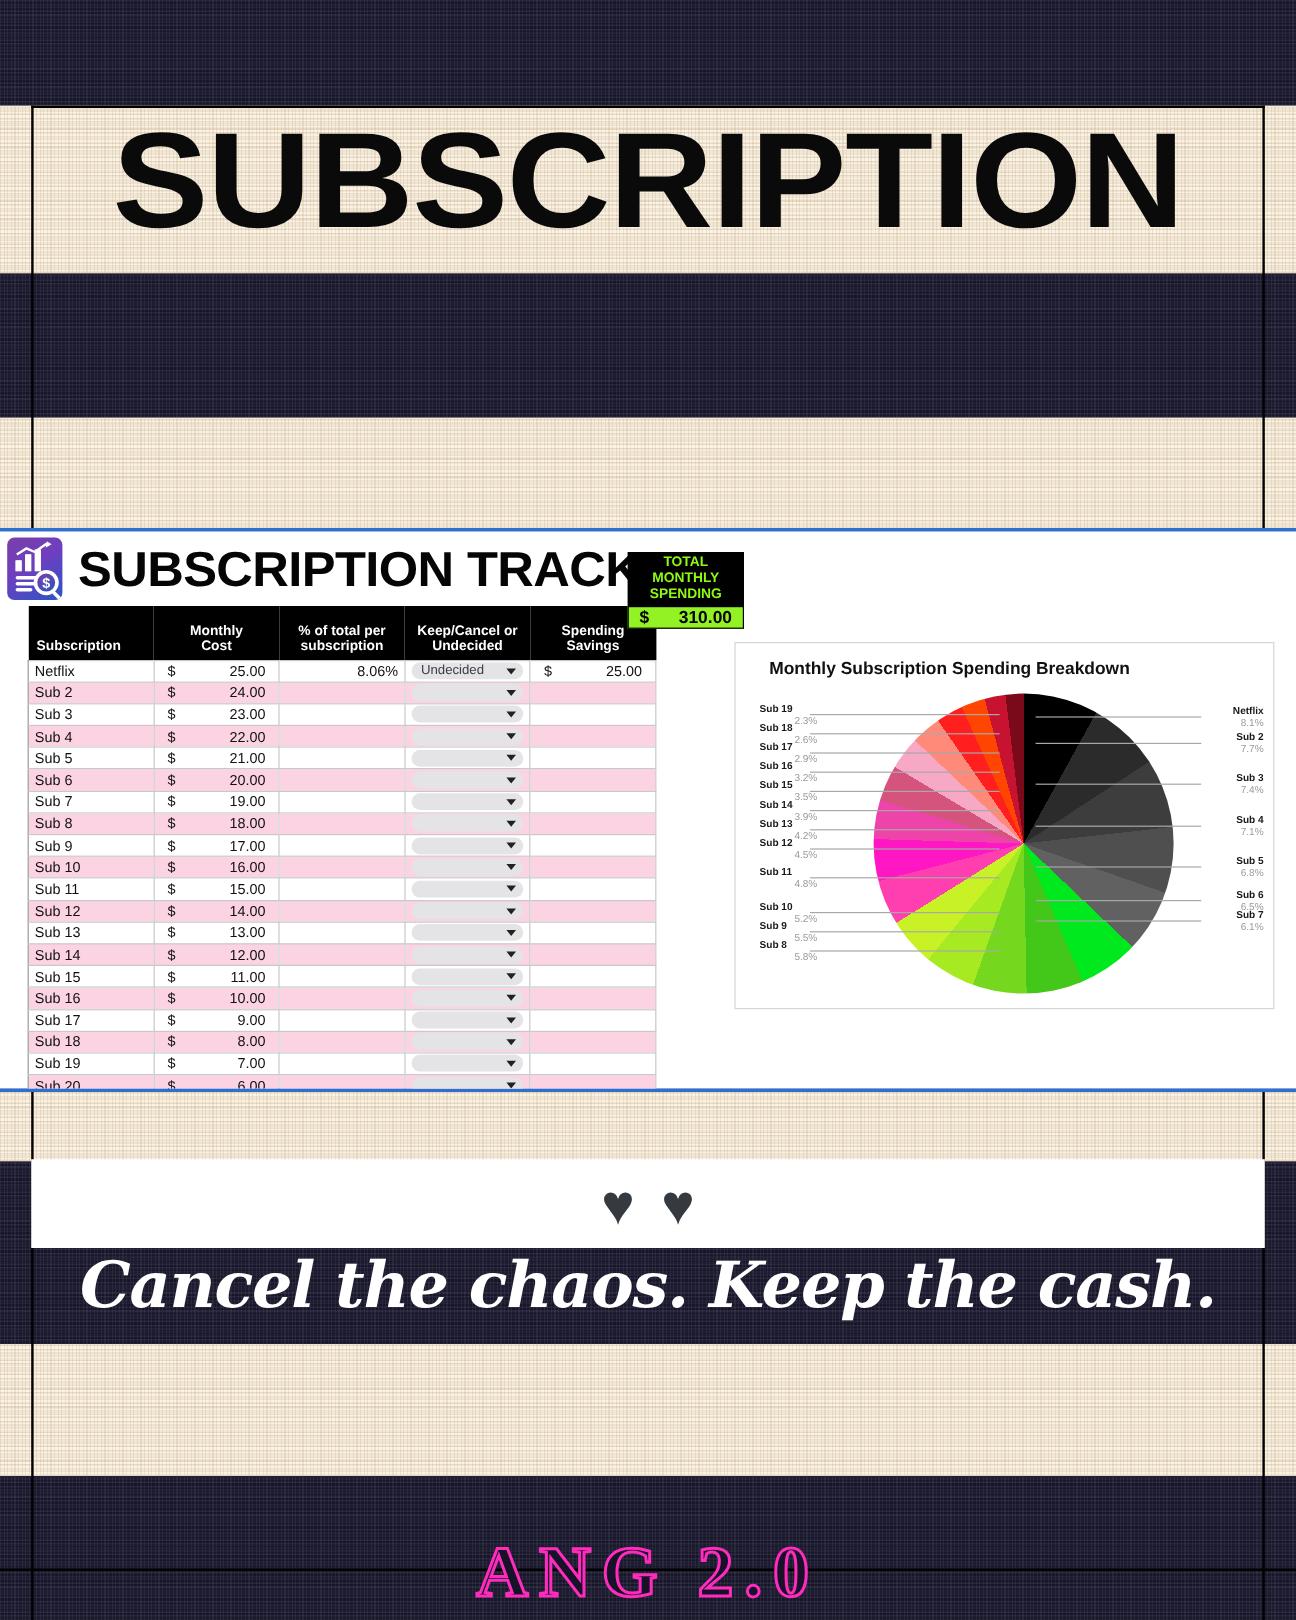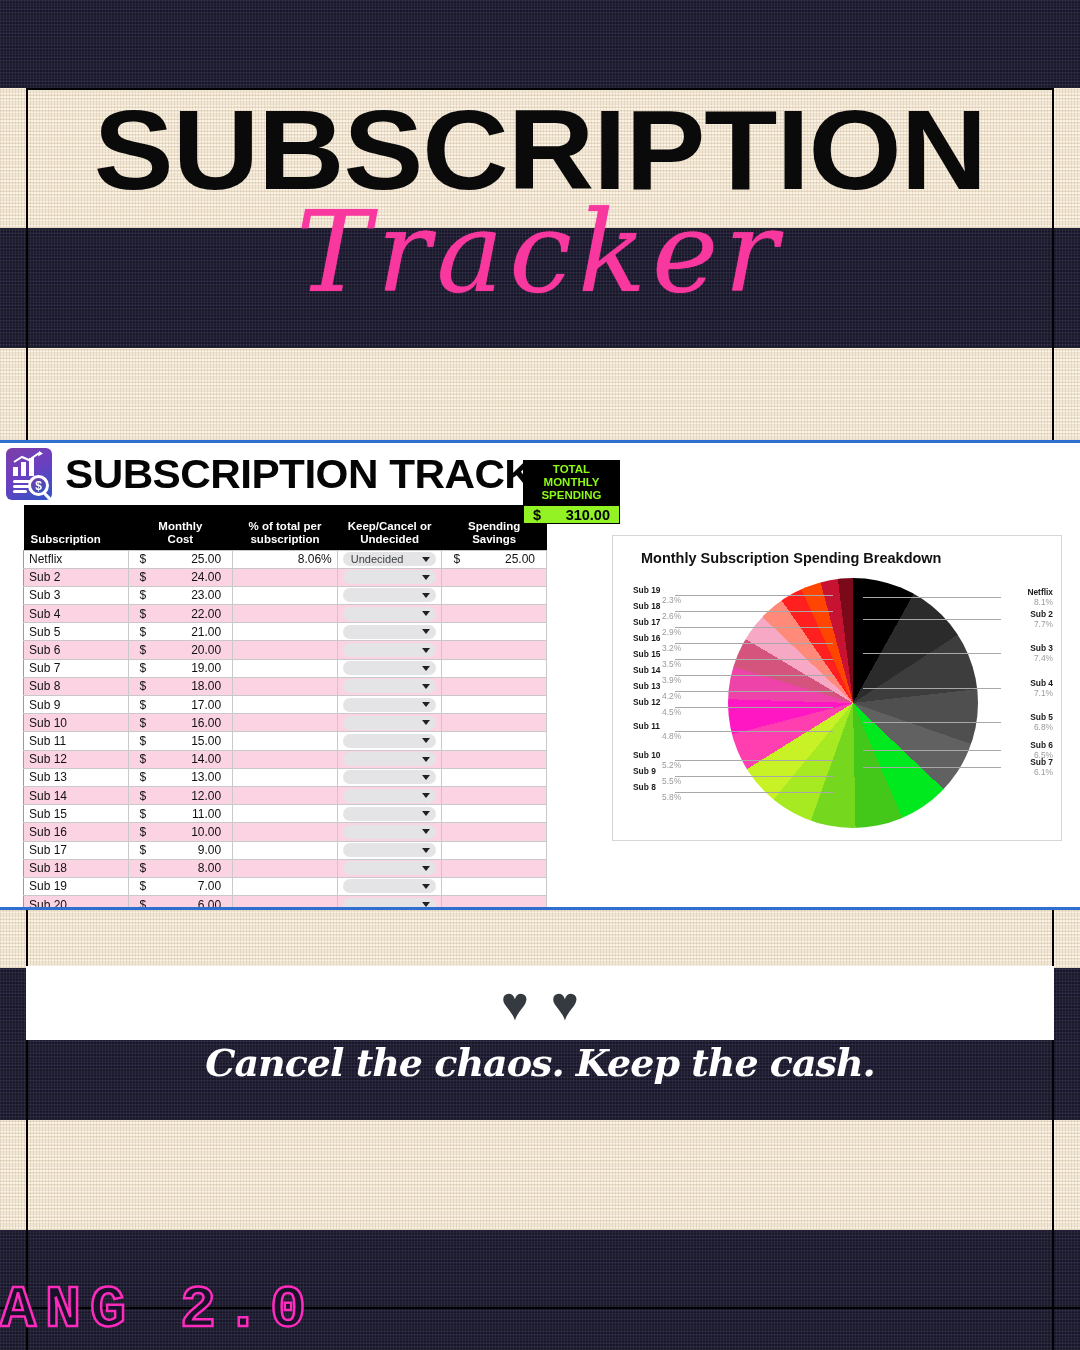--- a/index.html
+++ b/index.html
@@ -339,32 +339,33 @@
   #tagline {
     position: absolute;
     left: 0;
     top: 1040px;
     width: 1080px;
     text-align: center;
     color: #ffffff;
     font-family: "DejaVu Serif", serif;
     font-style: italic;
     font-weight: bold;
-    font-size: 38px;
+    font-size: 53px;
     letter-spacing: -1px;
     white-space: nowrap;
     z-index: 9;
   }
 
   #brand {
     position: absolute;
     left: 0;
     top: 1276px;
     width: 1080px;
-    font-family: Liberation Mono, monospace;
+    text-align: center;
+    font-family: Liberation Serif, serif;
     font-size: 60px;
     font-weight: bold;
     letter-spacing: 9px;
     color: #17122a;
     -webkit-text-stroke: 2.5px #ff2bbd;
     z-index: 9;
   }
 </style>
 </head>
 <body>
@@ -381,21 +382,20 @@
   <div class="stripe cream" style="top:1120px;height:110px;"></div>
   <div class="stripe dark" style="top:1230px;height:120px;"></div>
 
   <div class="frame-v" style="left:26px;top:88px;height:1262px;"></div>
   <div class="frame-v" style="left:1052px;top:88px;height:1262px;"></div>
   <div class="frame-h" style="left:26px;top:88px;width:1028px;"></div>
   <div class="frame-h" style="left:0px;top:1307px;width:1080px;"></div>
 
 
   <div id="main-title">SUBSCRIPTION</div>
-  <div id="script-title">Tracker</div>
 
   <div id="sheet">
 
     <div id="sheet-header">
       <div id="sheet-icon">
         <div class="ic-bar" style="left:7px;  top:19px; width:5px; height:9px;"></div>
         <div class="ic-bar" style="left:15px; top:14px; width:5px; height:14px;"></div>
         <div class="ic-bar" style="left:23px; top:10px; width:5px; height:18px;"></div>
         <svg width="46" height="52" style="position:absolute;left:0;top:0;">
           <polyline points="8,14 16,9 23,12 33,5" fill="none" stroke="#ffffff" stroke-width="2"></polyline>

